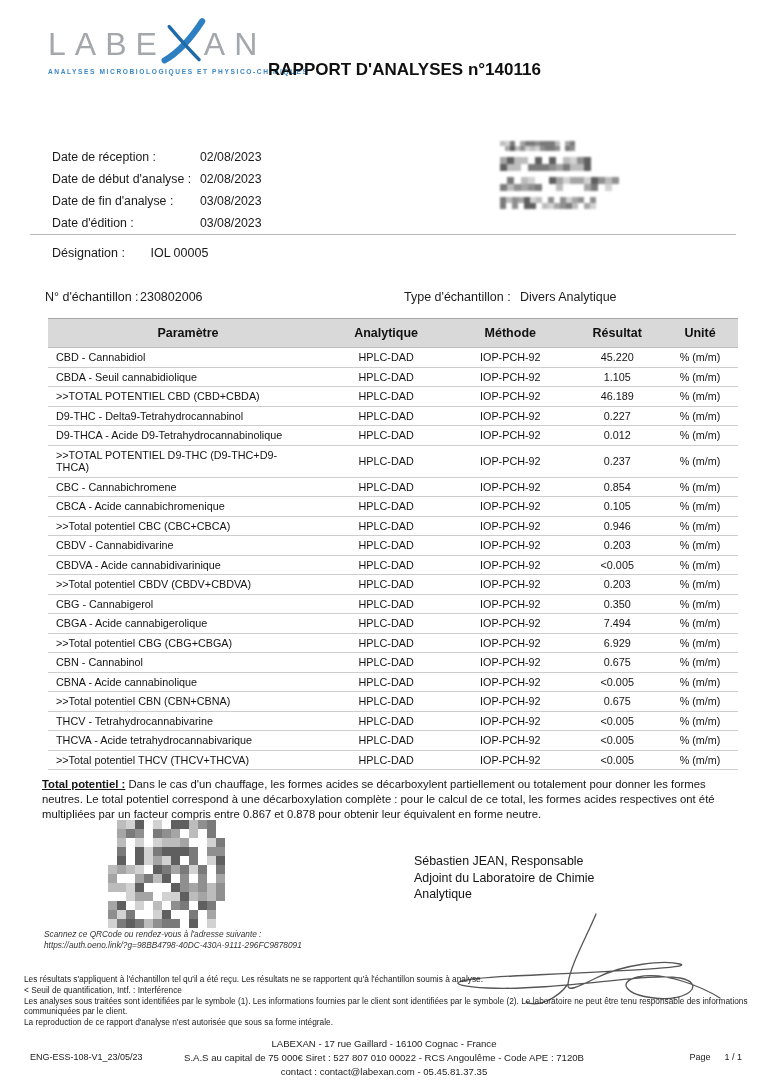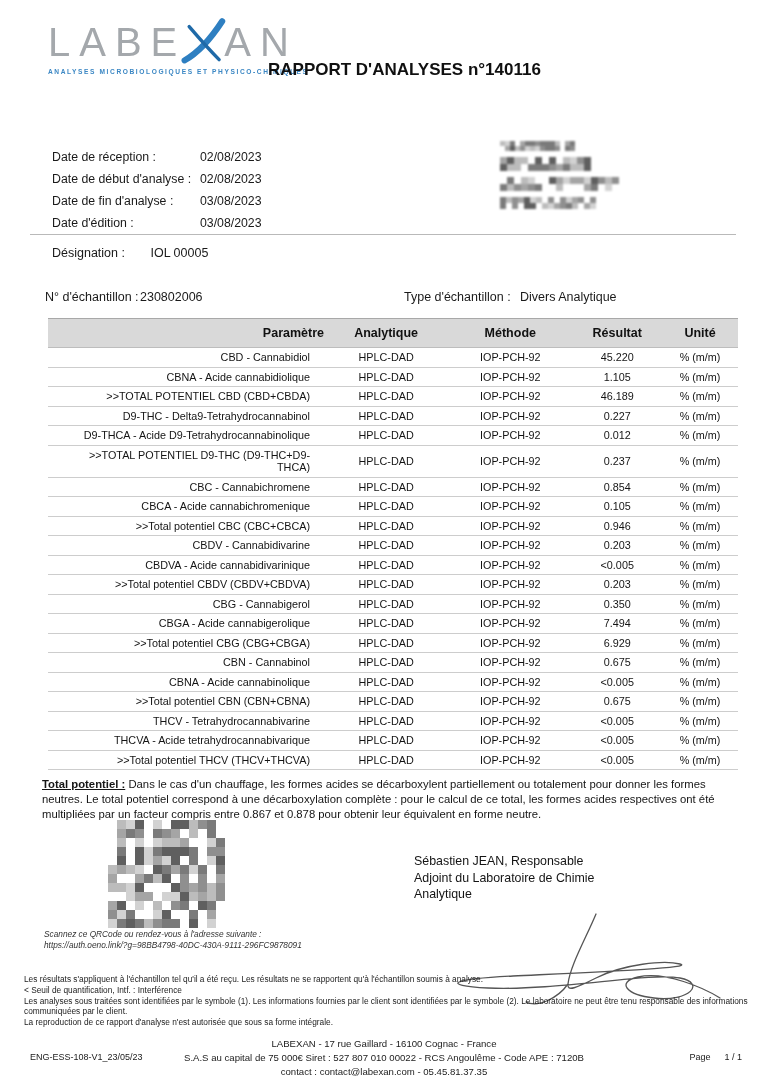--- a/index.html
+++ b/index.html
@@ -1,21 +1,21 @@
 <!DOCTYPE html>
 <html><head>
 <meta charset="utf-8">
 <style>
   html,body{margin:0;padding:0;background:#fff;}
   .page{position:relative;width:768px;height:1086px;background:#ffffff;overflow:hidden;
         font-family:"Liberation Sans", sans-serif;color:#1a1a1a;}
 
   
   .logo-block{position:absolute;left:48px;top:18px;}
-  .logo-line{display:flex;align-items:center;font-size:40px;font-weight:300;
+  .logo-line{display:flex;align-items:flex-end;font-size:32px;font-weight:300;
              color:#a4a8ac;letter-spacing:9px;line-height:44px;}
   .logo-x{width:46px;height:48px;margin:0 -2px 0 -6px;flex:0 0 auto;}
   .tagline{margin-top:2px;font-size:6.6px;letter-spacing:1.6px;color:#3b87c4;font-weight:700;}
 
   .report-title{position:absolute;left:268px;top:60px;font-size:17px;font-weight:700;color:#101010;}
 
   
   .dates{position:absolute;left:52px;top:150px;font-size:12.3px;}
   .date-row{display:flex;height:22px;align-items:flex-start;}
   .date-label{width:148px;}
@@ -28,24 +28,24 @@
   .sample-row .n-label{position:absolute;left:45px;}
   .sample-row .n-val{position:absolute;left:140px;}
   .sample-row .t-label{position:absolute;left:404px;}
   .sample-row .t-val{position:absolute;left:520px;}
 
   
   .content{position:absolute;left:48px;top:318px;width:690px;}
   table.results{width:100%;border-collapse:collapse;table-layout:fixed;}
   table.results th{background:#d9d9d9;border-top:1px solid #a8a8a8;border-bottom:1px solid #bdbdbd;
        font-size:12.5px;font-weight:700;color:#111;padding:7px 0;}
-  table.results th.c0{text-align:right;padding-left:4px;}
+  table.results th.c0{text-align:center;padding-left:4px;}
   table.results td{font-size:10.8px;line-height:12.5px;color:#141414;padding:3px 0;
        border-bottom:1px solid #cdcdcd;text-align:center;}
-  table.results td.c0{text-align:right;padding-left:8px;padding-right:14px;margin-top:17px;}
+  table.results td.c0{text-align:left;padding-left:8px;padding-right:14px;margin-top:17px;}
   col.w0{width:40%}col.w1{width:18%}col.w2{width:18%}col.w3{width:13%}col.w4{width:11%}
 
   .note{margin:7px 0 0 -6px;width:698px;font-size:11.3px;line-height:15px;color:#151515;}
   .note .lead{font-weight:700;text-decoration:underline;}
 
   
   .qr{position:absolute;left:108px;top:820px;filter:blur(0.7px);}
   .qr-caption{position:absolute;left:44px;top:929px;font-size:8.3px;font-style:italic;
       line-height:11px;color:#333;}
   .signatory{position:absolute;left:414px;top:853px;font-size:12.4px;line-height:16.5px;color:#141414;}
@@ -263,21 +263,21 @@
         </thead>
       <tbody>
           <tr>
             <td class="c0">CBD - Cannabidiol</td>
             <td class="c1">HPLC-DAD</td>
             <td class="c2">IOP-PCH-92</td>
             <td class="c3">45.220</td>
             <td class="c4">% (m/m)</td>
           </tr>
           <tr>
-            <td class="c0">CBNA - Acide cannabidiolique</td>
+            <td class="c0">CBDA - Seuil cannabidiolique</td>
             <td class="c1">HPLC-DAD</td>
             <td class="c2">IOP-PCH-92</td>
             <td class="c3">1.105</td>
             <td class="c4">% (m/m)</td>
           </tr>
           <tr>
             <td class="c0">&gt;&gt;TOTAL POTENTIEL CBD (CBD+CBDA)</td>
             <td class="c1">HPLC-DAD</td>
             <td class="c2">IOP-PCH-92</td>
             <td class="c3">46.189</td>

